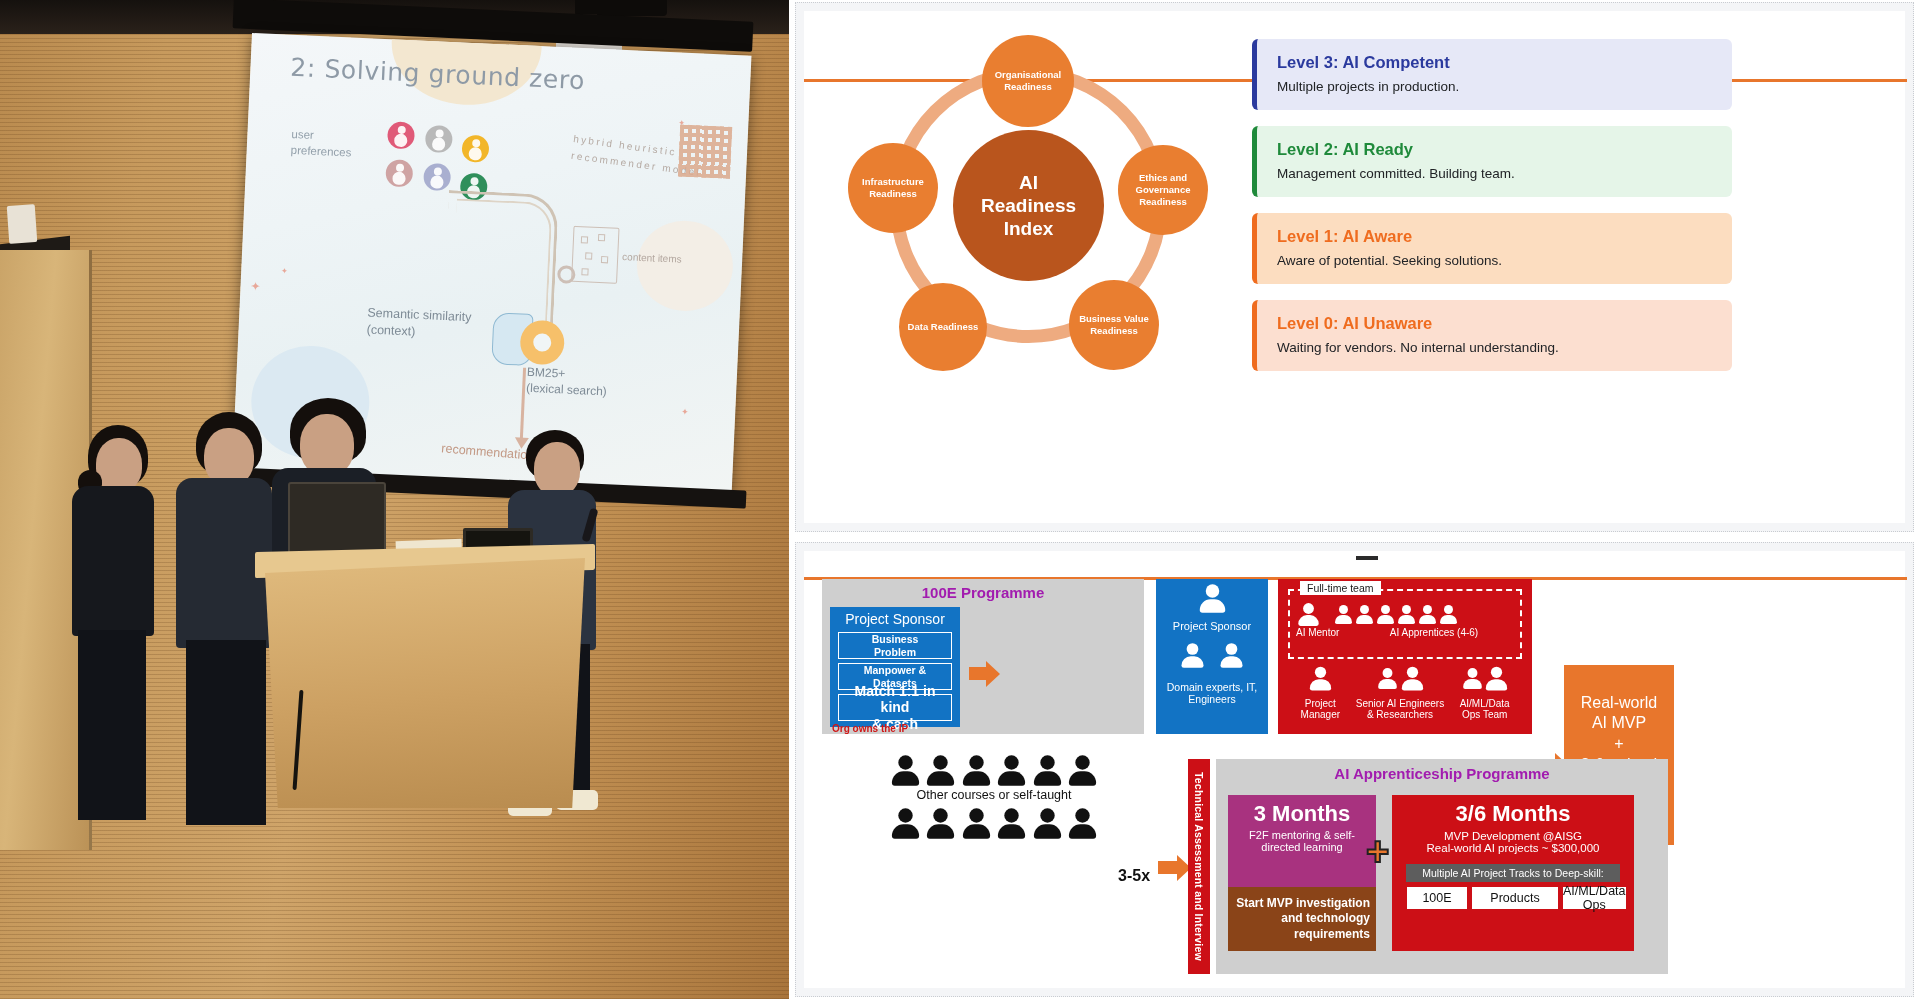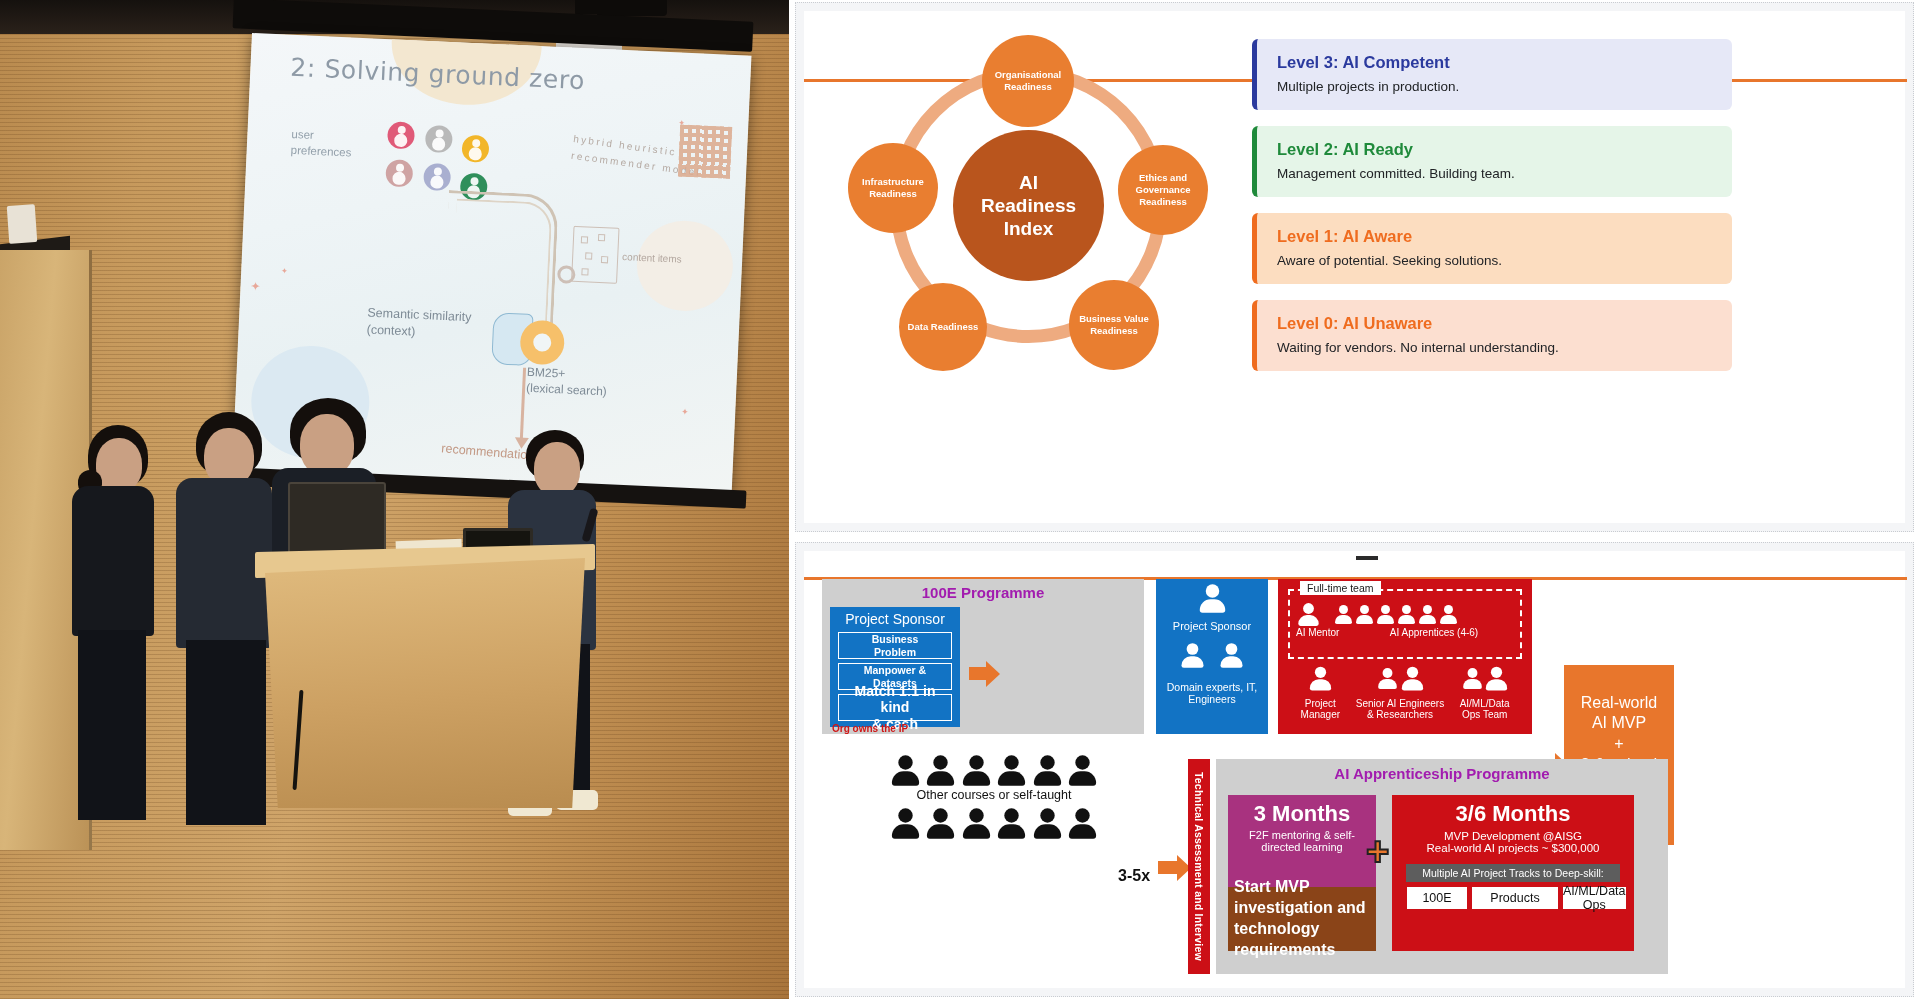--- a/index.html
+++ b/index.html
@@ -633,21 +633,21 @@
 
         <div class="grey-box" style="position:absolute;left:394px;top:180px;width:452px;height:215px">
           <div class="box-title-red" style="font-size:15px;padding:6px 0 6px">AI Apprenticeship Programme</div>
 
           <div class="magenta" style="position:absolute;left:12px;top:36px;width:148px;height:92px;
                color:#fff;text-align:center;padding-top:6px">
             <div style="font-size:22px;font-weight:bold">3 Months</div>
             <div style="font-size:11px;padding:2px 4px 0">F2F mentoring &amp; self-directed learning</div>
           </div>
           <div class="brown" style="position:absolute;left:12px;top:128px;width:148px;height:64px;
-               color:#fff;text-align:left;font-size:16px;font-weight:bold;
+               color:#fff;text-align:right;font-size:12px;font-weight:bold;
                display:flex;align-items:center;justify-content:center;padding:0 6px;line-height:1.3">Start MVP investigation and technology requirements</div>
 
           <div class="plus-badge" style="left:150px;top:72px">+</div>
 
           <div class="red" style="position:absolute;left:176px;top:36px;width:242px;height:156px;
                color:#fff;text-align:center;padding-top:6px">
             <div style="font-size:22px;font-weight:bold">3/6 Months</div>
             <div style="font-size:11.5px;padding:3px 8px 0;white-space:pre-line">MVP Development @AISG
 Real-world AI projects ~ $300,000</div>
             <div class="dkgrey" style="margin:10px 14px 4px;font-size:10.5px;padding:3px 0">Multiple AI Project Tracks to Deep-skill:</div>

